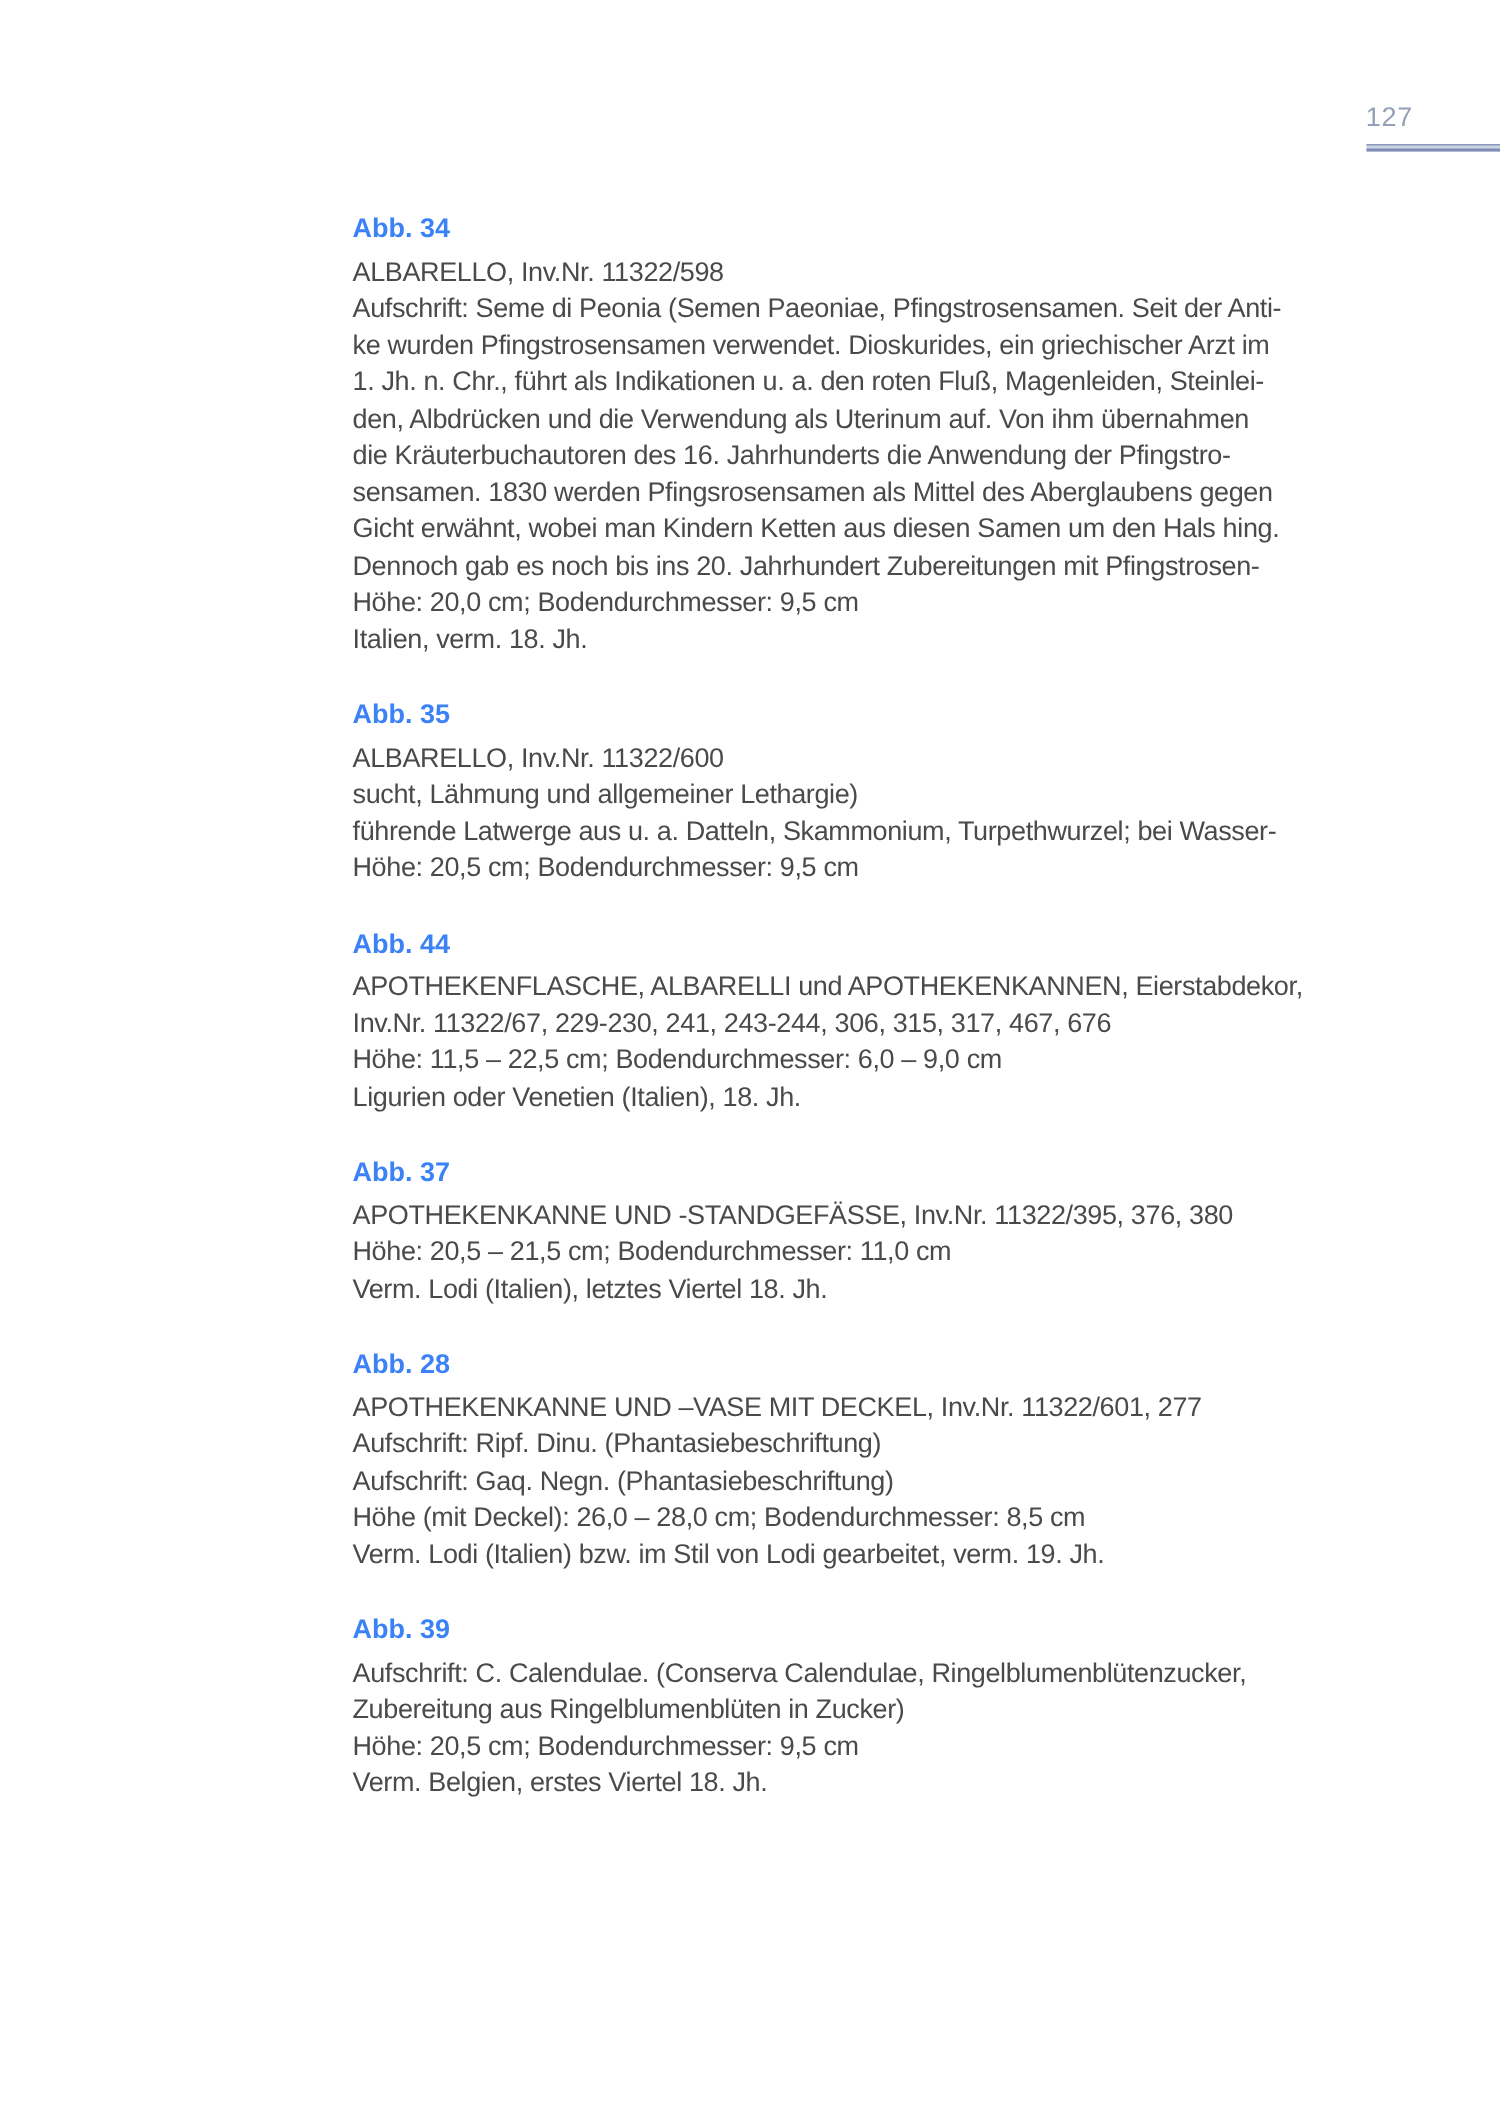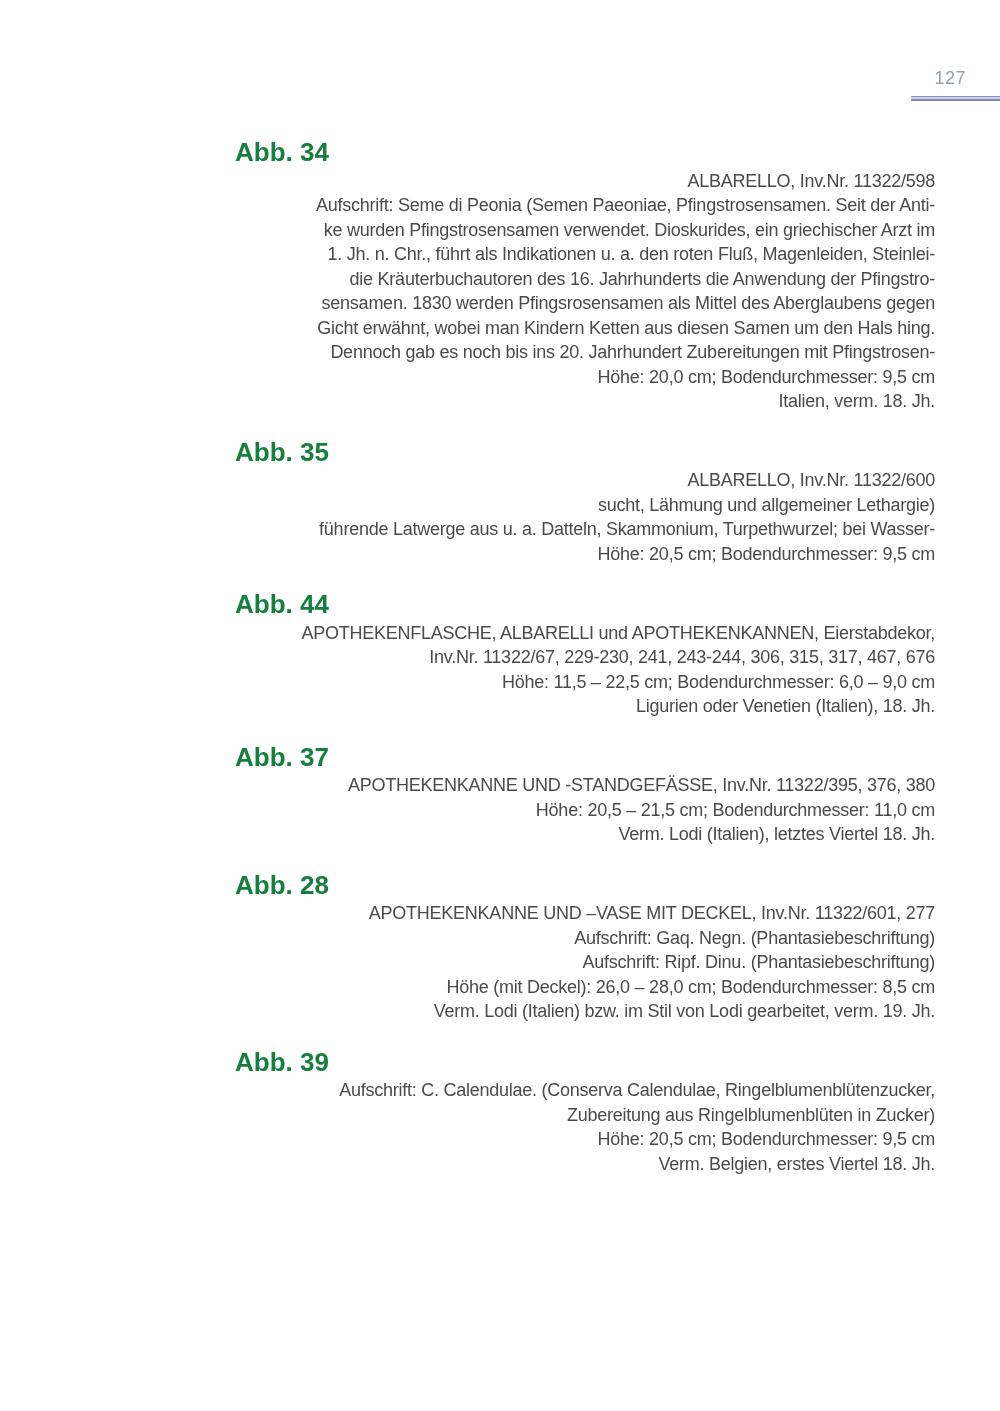--- a/index.html
+++ b/index.html
@@ -7,21 +7,21 @@
     width: 1000px;
     height: 1411px;
     background: #ffffff;
     position: relative;
     font-family: "Liberation Sans", sans-serif;
     overflow: hidden;
   }
   .page-number {
     position: absolute;
     top: 68px;
-    right: 34px;
+    right: 58px;
     font-size: 18px;
     color: #94a0b6;
     letter-spacing: 0.5px;
   }
   .header-rule {
     position: absolute;
     top: 96px;
     left: 911px;
     right: 0;
     height: 2px;
@@ -34,48 +34,48 @@
   }
   .content {
     position: absolute;
     left: 235px;
     top: 140px;
     width: 700px;
   }
   .entry { margin: 0 0 26px 0; }
   .entry-heading {
     margin: 0 0 4px 0;
-    font-size: 26px;
+    font-size: 18px;
     font-weight: bold;
-    color: #15803d;
+    color: #3b82f6;
     line-height: 24.5px;
   }
   .entry-line {
     font-size: 18px;
     line-height: 24.5px;
     color: #4a4a4a;
     letter-spacing: -0.25px;
     white-space: nowrap;
-    text-align: right;
   }
 </style>
 </head>
 <body>
 
 <div class="page-number">127</div>
 <div class="header-rule"></div>
 
 <div class="content">
 
   <section class="entry">
     <h3 class="entry-heading">Abb. 34</h3>
     <div class="entry-line">ALBARELLO, Inv.Nr. 11322/598</div>
     <div class="entry-line">Aufschrift: Seme di Peonia (Semen Paeoniae, Pfingstrosensamen. Seit der Anti-</div>
     <div class="entry-line">ke wurden Pfingstrosensamen verwendet. Dioskurides, ein griechischer Arzt im</div>
     <div class="entry-line">1. Jh. n. Chr., führt als Indikationen u. a. den roten Fluß, Magenleiden, Steinlei-</div>
+    <div class="entry-line">den, Albdrücken und die Verwendung als Uterinum auf. Von ihm übernahmen</div>
     <div class="entry-line">die Kräuterbuchautoren des 16. Jahrhunderts die Anwendung der Pfingstro-</div>
     <div class="entry-line">sensamen. 1830 werden Pfingsrosensamen als Mittel des Aberglaubens gegen</div>
     <div class="entry-line">Gicht erwähnt, wobei man Kindern Ketten aus diesen Samen um den Hals hing.</div>
     <div class="entry-line">Dennoch gab es noch bis ins 20. Jahrhundert Zubereitungen mit Pfingstrosen-</div>
     <div class="entry-line">Höhe: 20,0 cm; Bodendurchmesser: 9,5 cm</div>
     <div class="entry-line">Italien, verm. 18. Jh.</div>
   </section>
 
   <section class="entry">
     <h3 class="entry-heading">Abb. 35</h3>
@@ -96,22 +96,22 @@
   <section class="entry">
     <h3 class="entry-heading">Abb. 37</h3>
     <div class="entry-line">APOTHEKENKANNE UND -STANDGEFÄSSE, Inv.Nr. 11322/395, 376, 380</div>
     <div class="entry-line">Höhe: 20,5 – 21,5 cm; Bodendurchmesser: 11,0 cm</div>
     <div class="entry-line">Verm. Lodi (Italien), letztes Viertel 18. Jh.</div>
   </section>
 
   <section class="entry">
     <h3 class="entry-heading">Abb. 28</h3>
     <div class="entry-line">APOTHEKENKANNE UND –VASE MIT DECKEL, Inv.Nr. 11322/601, 277</div>
+    <div class="entry-line">Aufschrift: Ripf. Dinu. (Phantasiebeschriftung)</div>
     <div class="entry-line">Aufschrift: Gaq. Negn. (Phantasiebeschriftung)</div>
-    <div class="entry-line">Aufschrift: Ripf. Dinu. (Phantasiebeschriftung)</div>
     <div class="entry-line">Höhe (mit Deckel): 26,0 – 28,0 cm; Bodendurchmesser: 8,5 cm</div>
     <div class="entry-line">Verm. Lodi (Italien) bzw. im Stil von Lodi gearbeitet, verm. 19. Jh.</div>
   </section>
 
   <section class="entry">
     <h3 class="entry-heading">Abb. 39</h3>
     <div class="entry-line">Aufschrift: C. Calendulae. (Conserva Calendulae, Ringelblumenblütenzucker,</div>
     <div class="entry-line">Zubereitung aus Ringelblumenblüten in Zucker)</div>
     <div class="entry-line">Höhe: 20,5 cm; Bodendurchmesser: 9,5 cm</div>
     <div class="entry-line">Verm. Belgien, erstes Viertel 18. Jh.</div>

